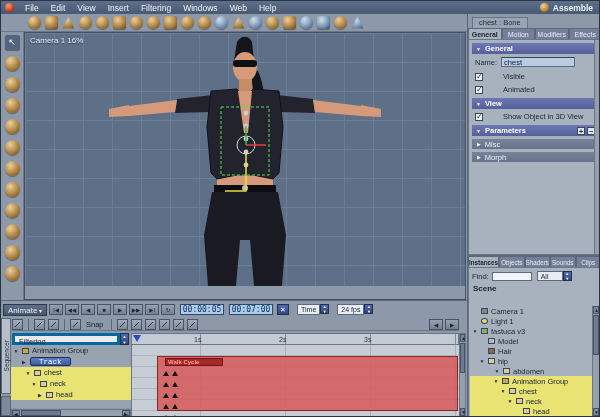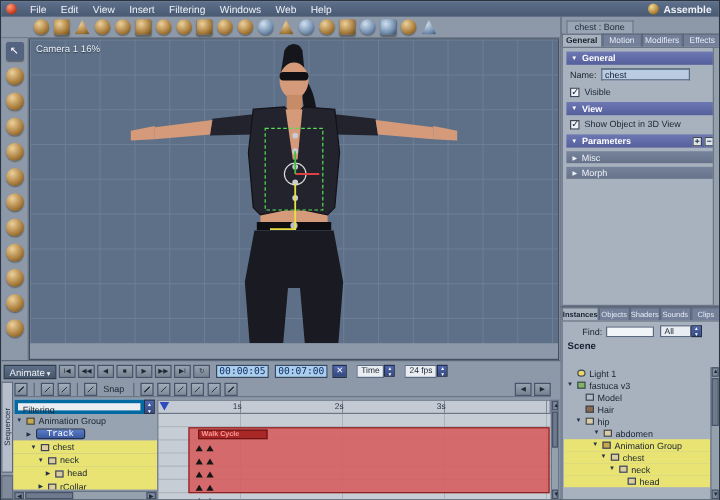--- a/index.html
+++ b/index.html
@@ -57,35 +57,35 @@
   .pbody { position:absolute; left:0; top:25px; right:0; bottom:0; background:#a8b2bf; border:1px solid #6a7686; padding:3px 3px 3px 3px; }
   .phead { height:11px; background:linear-gradient(#6d77b2,#555f9c); color:#fff; font-size:7.5px; font-weight:bold;
            display:flex; align-items:center; padding-left:4px; margin-bottom:3px; position:relative; }
   .phead::before { content:"▼"; font-size:5px; margin-right:4px; }
   .pmini { position:absolute; right:2px; top:1.5px; display:flex; gap:2px; }
   .pmini b { width:8px; height:8px; background:#dfe5ec; border:1px solid #3c4858; color:#1a2430; font-size:7px;
              line-height:7px; text-align:center; font-weight:bold; }
   .namerow { display:flex; align-items:center; gap:4px; margin:2px 0 5px 3px; font-size:7.5px; }
   .nameinput { width:74px; height:10px; background:#b9cce1; border:1px solid #5a6a80; border-top-color:#37465c;
                font-size:7.5px; padding:0 2px; font-family:"Liberation Sans",sans-serif; color:#102038; }
-  .chkrow { display:flex; align-items:center; gap:4px; margin:0 0 4px 3px; font-size:7.5px;text-align:center; }
+  .chkrow { display:flex; align-items:center; gap:20px; margin:0 0 4px 3px; font-size:7.5px;text-align:center; }
   .cb { width:8px; height:8px; background:#eef2f6; border:1px solid #3c4858; position:relative; }
   .cb.on::after { content:"✓"; position:absolute; left:0; top:-2px; font-size:8px; color:#102038; }
   .psub { height:10px; background:linear-gradient(#77839a,#66728a); color:#eef2f8; font-size:7.5px;
           display:flex; align-items:center; padding-left:5px; margin:0 0 3px 0; }
   .psub::before { content:"▶"; font-size:5px; margin-right:4px; }
   .pscroll { position:absolute; right:1px; top:26px; bottom:1px; width:6px; background:#95a0ad; border-left:1px solid #6a7686; }
 
   
   .browser { position:absolute; left:466px; top:254px; width:134px; height:163px; background:#8d99a8; border-left:1px solid #5c6878; border-top:1px solid #5c6878; }
   .btabs { display:flex; height:11px; }
   .btab { flex:1; text-align:center; font-size:6.3px; line-height:11px; background:#74809a; color:#e6ebf4; border:1px solid #5c6878; border-bottom:none; }
   .btab.on { background:#a8b2bf; color:#1a2430; font-weight:bold; }
   .bbody { position:absolute; left:0; top:11px; right:0; bottom:0; background:#a8b2bf; border:1px solid #6a7686; padding:2px; }
-  .findrow { display:flex; align-items:center; gap:3px; font-size:7.5px; margin:1px 0 3px 1px;justify-content:center; }
+  .findrow { display:flex; align-items:center; gap:3px; font-size:7.5px; margin:1px 0 3px 1px; }
   .findinput { width:40px; height:9px; background:#f2f5f8; border:1px solid #5a6a80; font-size:7px; }
   .scope { display:flex; margin-left:2px; }
   .scopeval { width:26px; height:10px; background:#e9edf2; border:1px solid #5a6a80; font-size:7px; line-height:9px; padding-left:3px; }
   .spin { width:9px; height:10px; background:linear-gradient(#5068b4,#34487e); border:1px solid #22304e; color:#fff;
           font-size:4px; line-height:4.5px; text-align:center; }
   .scenelabel { font-size:8px; font-weight:bold; margin:1px 0 2px 2px; color:#15202e; }
   .tree { position:absolute; left:1px; top:38px; right:8px; bottom:1px; overflow:hidden; }
   .srow { height:10px; display:flex; align-items:center; font-size:7.5px; gap:3px; white-space:nowrap; }
   .srow.sel { background:#e8e372; }
   .tw { width:6px; font-size:5px; color:#23304a; text-align:center; flex:0 0 auto; }
@@ -275,20 +275,24 @@
           <span>General</span>
         </div>
       <div class="namerow">
         <span>Name:</span>
         <input class="nameinput" value="chest" style="">
       </div>
       <div class="chkrow">
         <span class="cb on"></span>
         <span>Visible</span>
       </div>
+      <div class="chkrow">
+        <span class="cb on"></span>
+        <span>Animated</span>
+      </div>
       <div class="phead">
           <span>View</span>
         </div>
       <div class="chkrow">
         <span class="cb on"></span>
         <span>Show Object in 3D View</span>
       </div>
       <div class="phead">
         <span>Parameters</span>
         <span class="pmini">
@@ -318,20 +322,25 @@
       <div class="findrow">
         <span>Find:</span>
         <input class="findinput" value="" style="">
         <span class="scope">
           <span class="scopeval">All</span>
           <span class="spin">▲<br>▼</span>
         </span>
       </div>
       <div class="scenelabel">Scene</div>
       <div class="tree">
+        <div class="srow" style="padding-left:2px">
+            <span class="tw"></span>
+            <span class="oic cam"></span>
+            <span>Camera 1</span>
+          </div>
         <div class="srow" style="padding-left:2px">
             <span class="tw"></span>
             <span class="oic lit"></span>
             <span>Light 1</span>
           </div>
         <div class="srow" style="padding-left:2px">
             <span class="tw open"></span>
             <span class="oic fig"></span>
             <span>fastuca v3</span>
           </div>
@@ -465,25 +474,20 @@
       <div class="trow yel" style="padding-left:20px">
           <span class="tw open"></span>
           <span class="oic bon"></span>
           <span>neck</span>
         </div>
       <div class="trow yel" style="padding-left:26px">
           <span class="tw closed"></span>
           <span class="oic bon"></span>
           <span>head</span>
         </div>
-      <div class="trow yel" style="padding-left:20px">
-          <span class="tw closed"></span>
-          <span class="oic bon"></span>
-          <span>rCollar</span>
-        </div>
     </div>
 
     <div class="tltracks">
       <div class="tlrow"></div>
         <div class="tlrow"></div>
         <div class="tlrow"></div>
       <div class="tlrow"></div>
         <div class="tlrow"></div>
         <div class="tlrow"></div>
       <div class="redband"></div>

